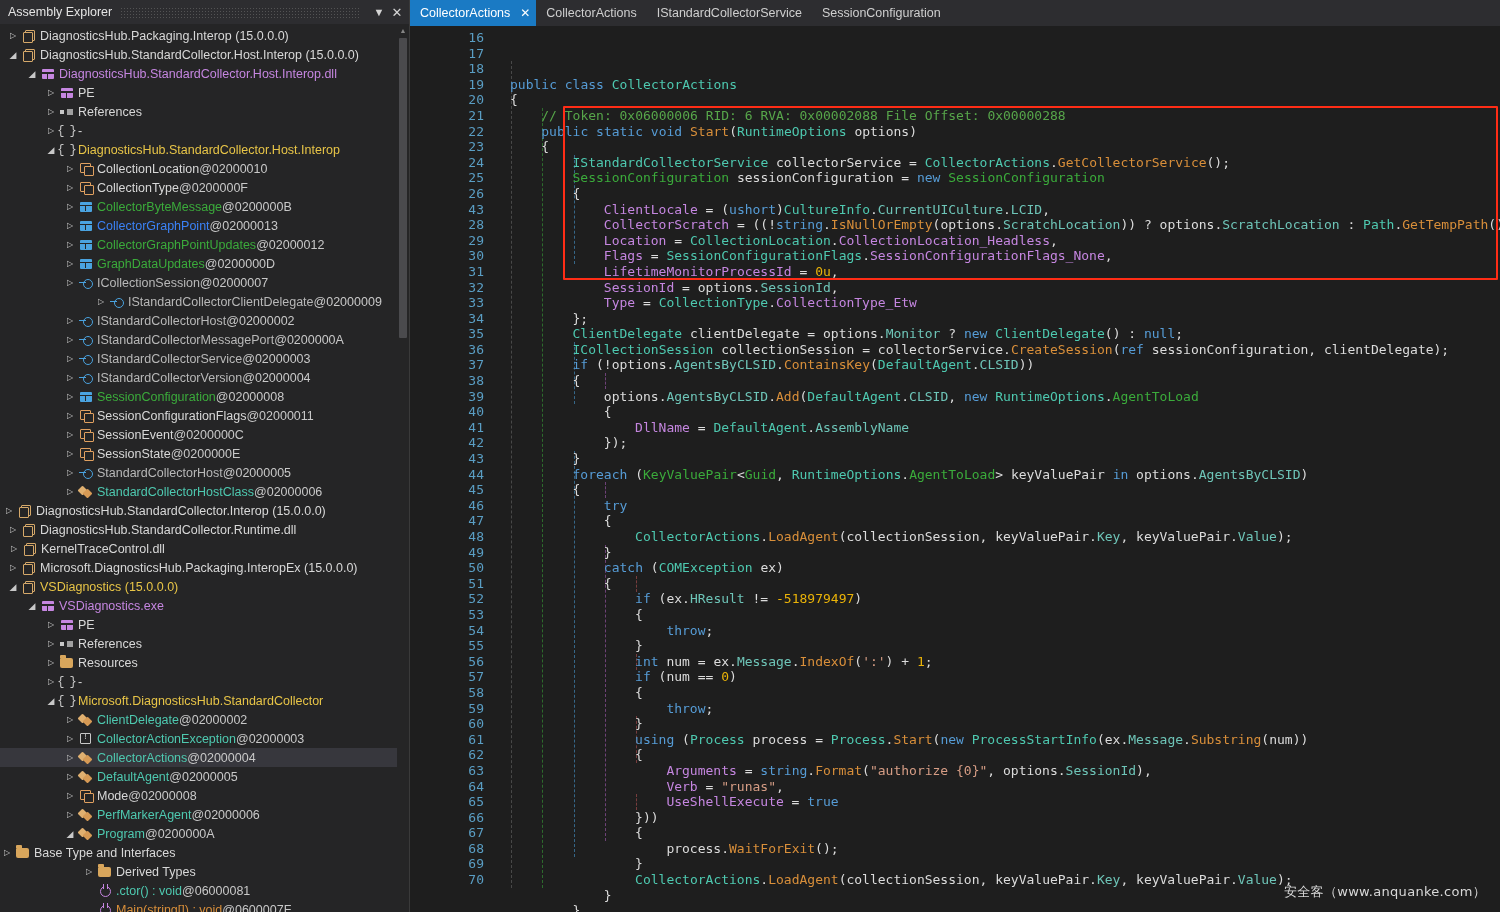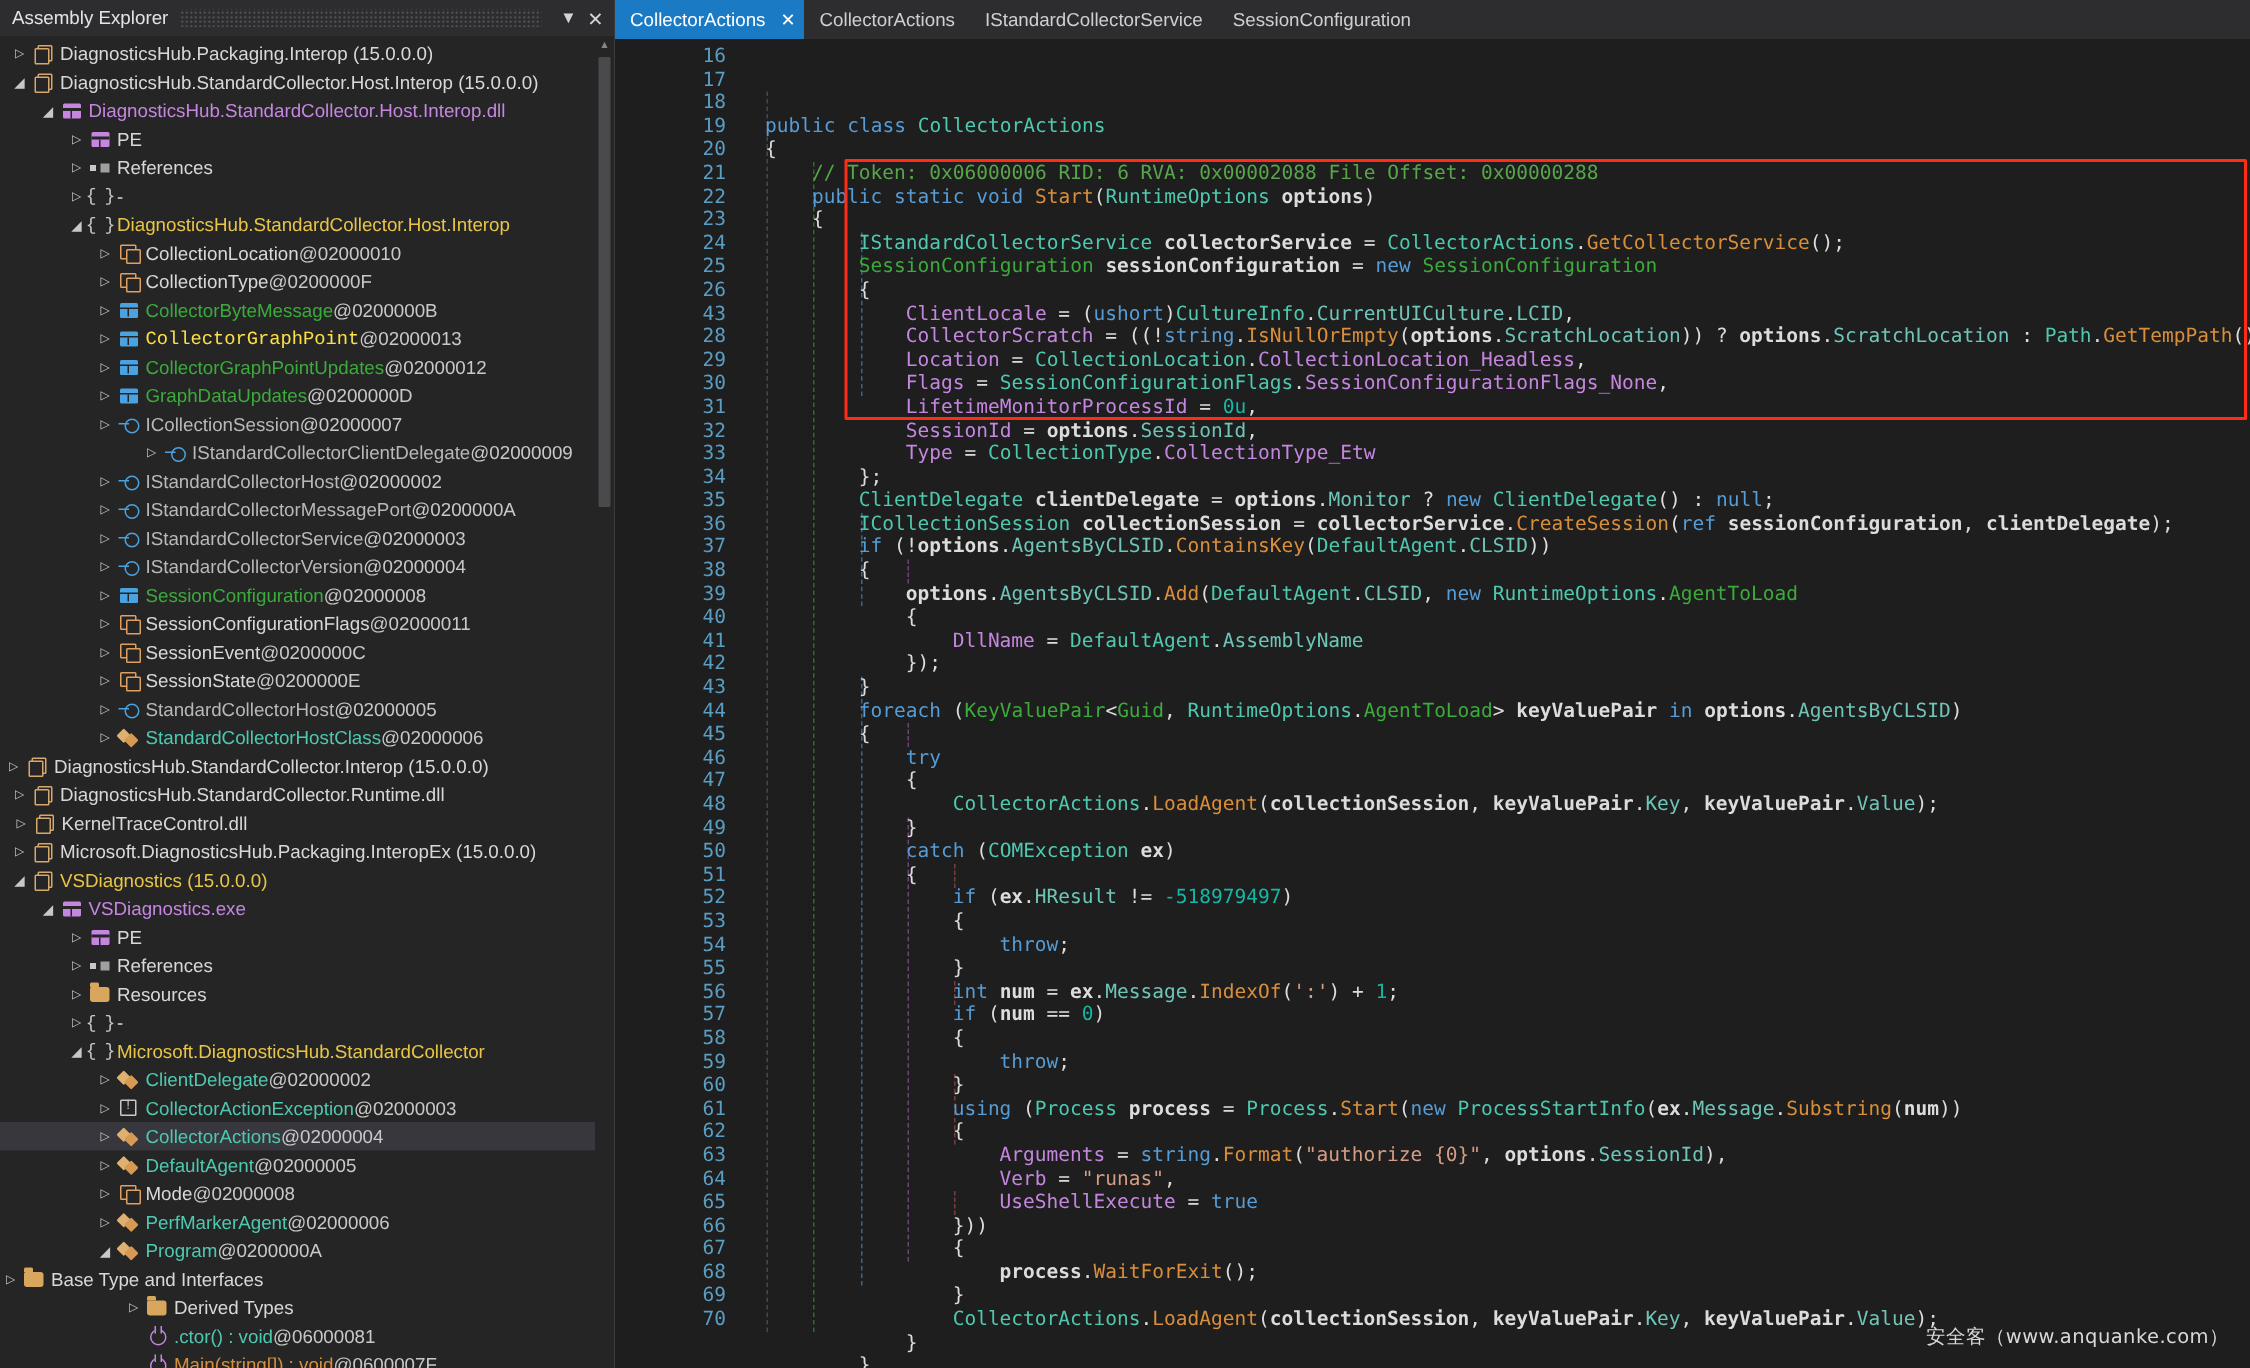--- a/index.html
+++ b/index.html
@@ -203,25 +203,25 @@
   
   .guides { position:absolute; left:0; top:0; bottom:0; width:100%; z-index:1; pointer-events:none;}
   .gd { position:absolute; top:0; bottom:0; width:1px; }
 
   
   .kw   { color:#569cd6; }
   .type { color:#4ec9b0; }
   .typeg{ color:#3bab3b; }
   .cmt  { color:#57a64a; }
   .str  { color:#d69d85; }
-  .num  { color:#14b8a6; }
+  .num  { color:#eab308; }
   .mth  { color:#d98f3a; }
   .prop { color:#6ec5b8; }
   .enumv{ color:#c586e0; }
-  .var  { color:#dcdcdc; font-weight:bold; }
+  .var  { color:#dcdcdc; font-weight:normal; }
   .pun  { color:#dcdcdc; }
   .fld  { color:#c586e0; }
 
   .highlight-box {
     position:absolute;
     border:2px solid #ff2d16;
     z-index:5; pointer-events:none;
     border-radius:1px;
   }
   .watermark {
@@ -316,21 +316,21 @@
               <span class="ic-struct"></span>
             </span>
             <span class="nlabel" style="color: rgb(59, 171, 59);">CollectorByteMessage</span>
             <span class="nid"> @0200000B</span>
           </div>
           <div class="node" style="padding-left: 63px;">
             <span class="twisty collapsed"></span>
             <span class="nicon">
               <span class="ic-struct"></span>
             </span>
-            <span class="nlabel" style="color: #fde047; font-family: Liberation Mono, monospace;">CollectorGraphPoint</span>
+            <span class="nlabel" style="color: #3b82f6;">CollectorGraphPoint</span>
             <span class="nid"> @02000013</span>
           </div>
           <div class="node" style="padding-left: 63px;">
             <span class="twisty collapsed"></span>
             <span class="nicon">
               <span class="ic-struct"></span>
             </span>
             <span class="nlabel" style="color: rgb(59, 171, 59);">CollectorGraphPointUpdates</span>
             <span class="nid"> @02000012</span>
           </div>

